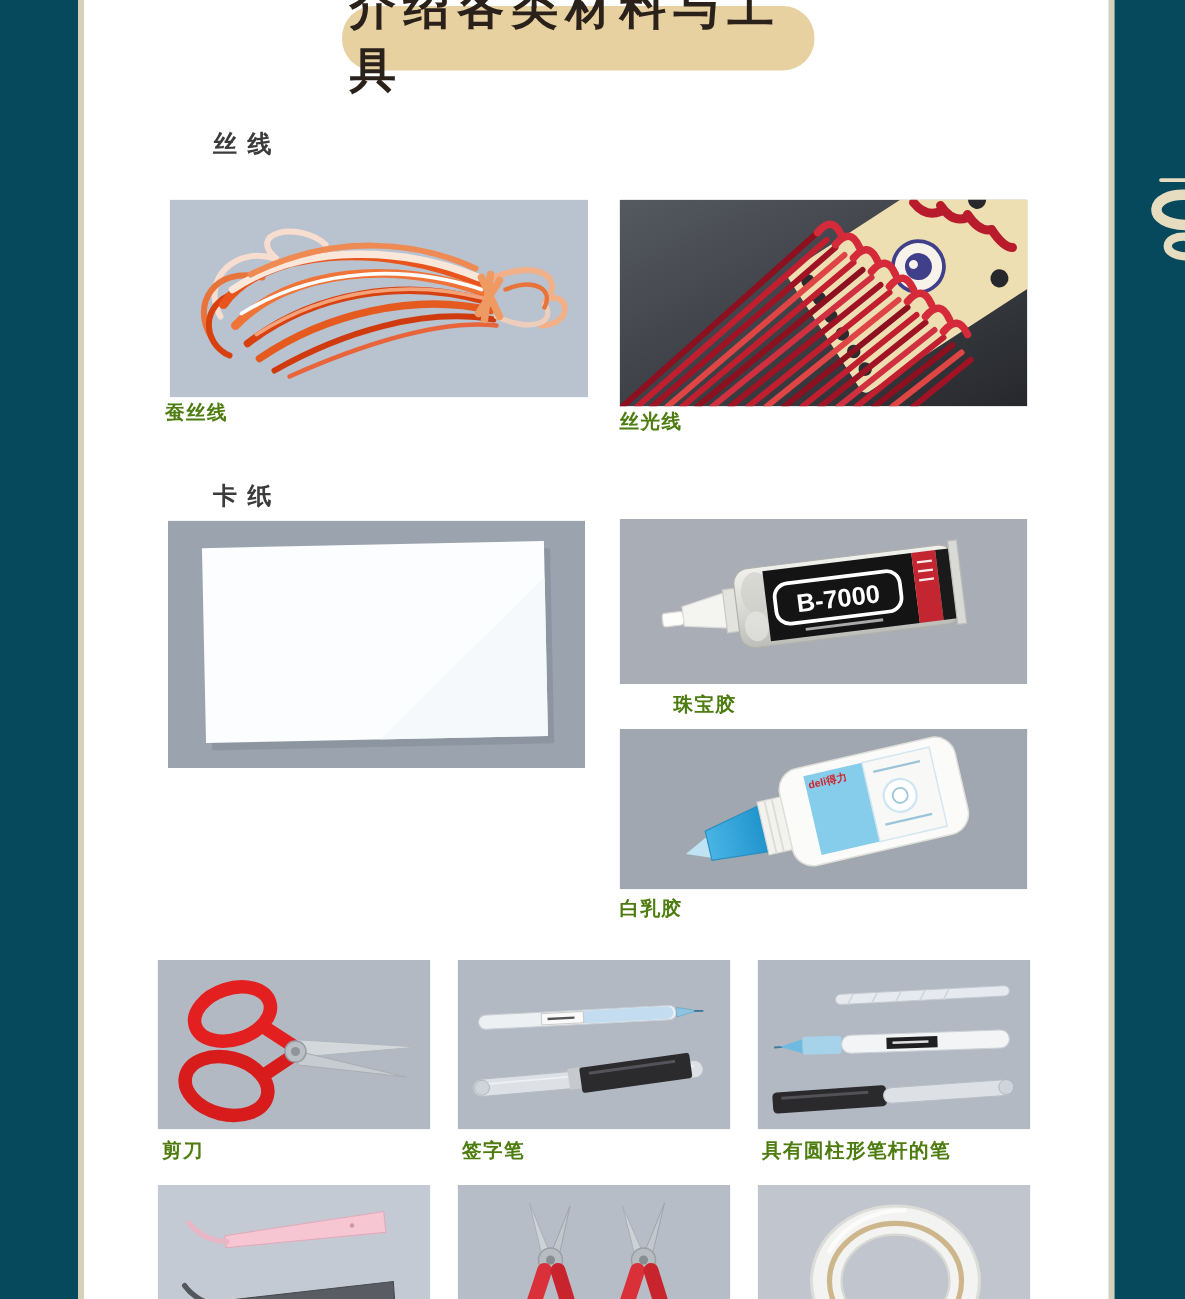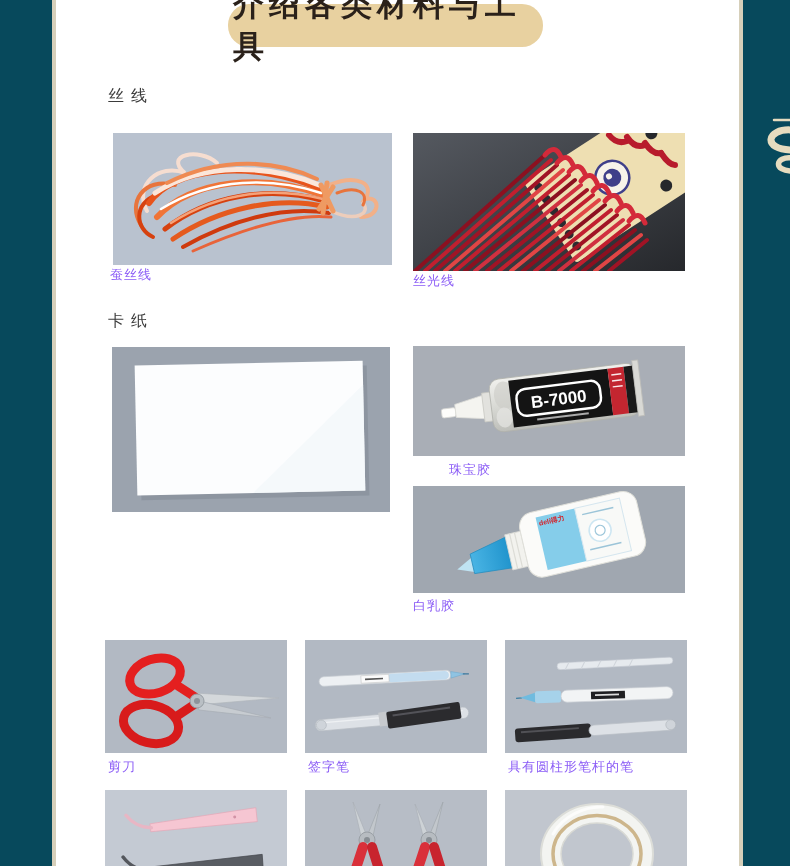--- a/index.html
+++ b/index.html
@@ -21,29 +21,29 @@
     position:absolute; left:228px; top:4px; width:315px; height:43px;
     background:#e8d1a0; border-radius:21px;
     display:flex; align-items:center; justify-content:center;
   }
   .title-box span {
     font-family:"Liberation Serif", serif; font-weight:600;
     font-size:31px; color:#2a211a; letter-spacing:5px; padding-left:5px;
   }
   .section-heading {
     position:absolute; font-family:"Liberation Serif", serif;
-    font-size:16px; color:#3b3b3b; letter-spacing:7px; font-weight:400;
+    font-size:16px; color:#3b3b3b; letter-spacing:7px; font-weight:700;margin-left:34px;
   }
   .heading-silk { left:108px; top:86px; }
-  .heading-card { left:108px; top:311px; }
+  .heading-card { left:108px; top:321px; }
 
   .photo { position:absolute; overflow:hidden; }
   .photo svg { display:block; }
   .caption {
-    position:absolute; font-size:13px; color:#8b5cf6; letter-spacing:1px;
+    position:absolute; font-size:13px; color:#4d7c0f; letter-spacing:1px;font-weight:bold;
   }
 </style>
 </head>
 <body>
 
 <div class="page">
 
   <div class="band band-left"></div>
   <div class="band-border band-border-left"></div>
   <div class="band-border band-border-right"></div>

